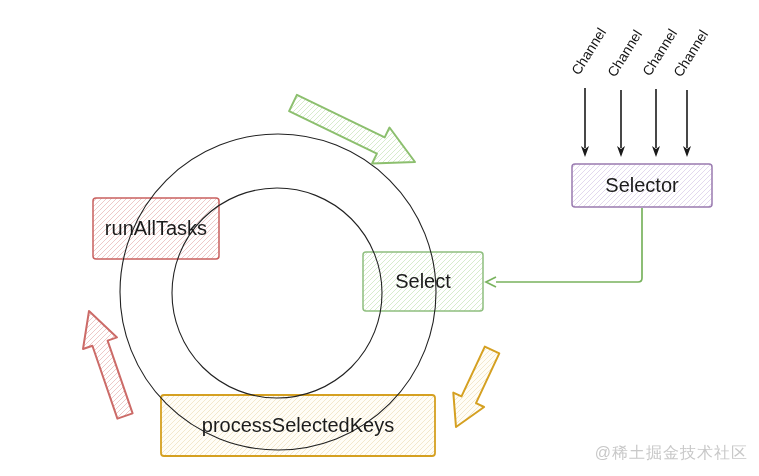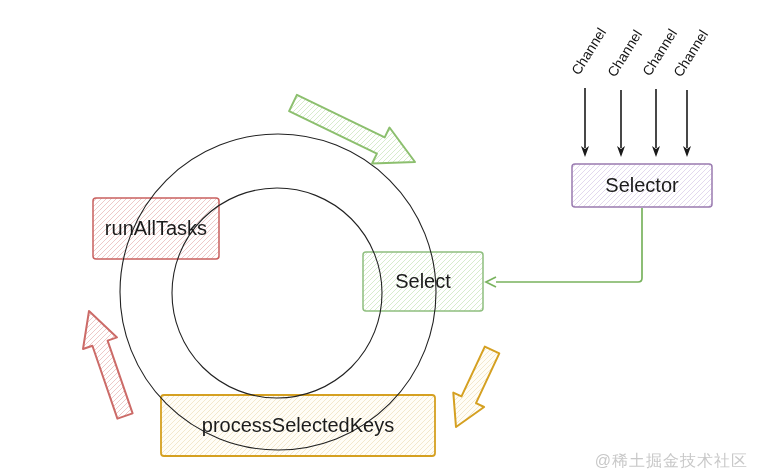--- a/index.html
+++ b/index.html
@@ -18,21 +18,21 @@
     fill: #1b1b1b;
   }
   .channel-label {
     font-family: "Liberation Sans", sans-serif;
     font-size: 14px;
     fill: #111111;
   }
   .watermark {
     position: absolute;
     right: 11px;
-    bottom: 4px;
+    bottom: 12px;
     font-size: 16px;
     letter-spacing: 1px;
     color: #c8c8c8;
     user-select: none;
     margin-left: 39px;
   }
 </style>
 </head>
 <body>
 

